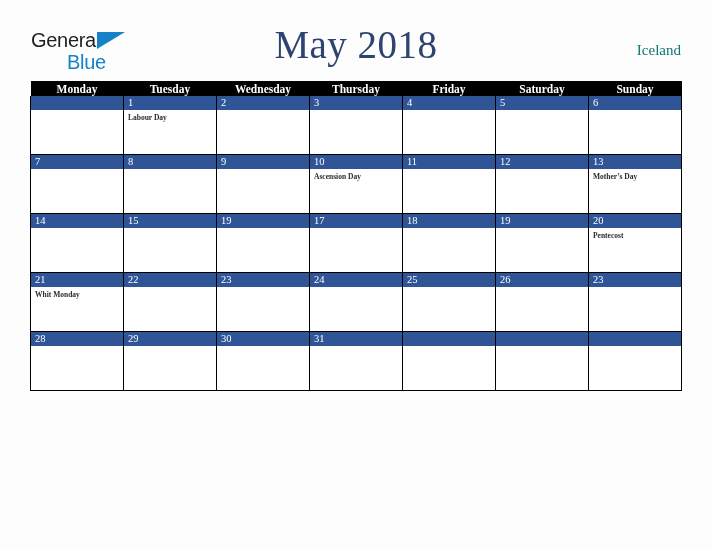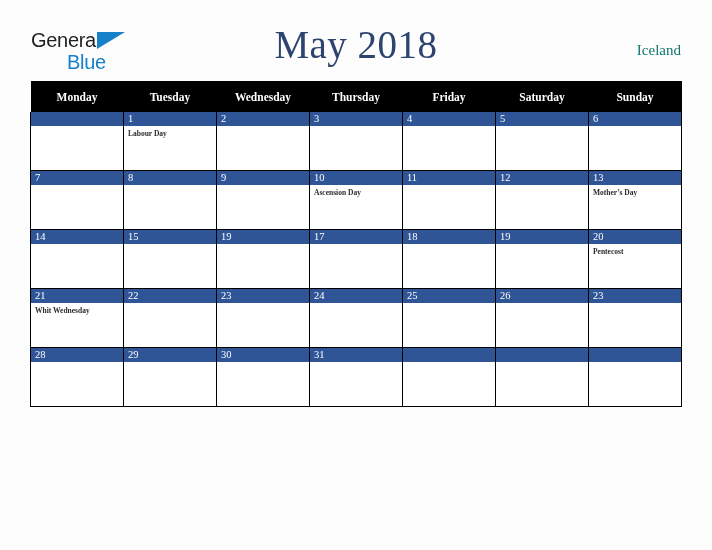--- a/index.html
+++ b/index.html
@@ -101,21 +101,21 @@
     width: 652px;
     border-collapse: collapse;
     table-layout: fixed;
   }
   .cal th {
     background: #000000;
     color: #ffffff;
     font-family: "Liberation Serif", serif;
     font-size: 11.5px;
     font-weight: bold;
-    height: 31px;
+    height: 15px;
     padding: 0;
     text-align: center;
     border: none;
   }
   .cal td {
     padding: 0;
     vertical-align: top;
     border-left: 1px solid #000000;
     border-right: 1px solid #000000;
     border-bottom: 1px solid #000000;
@@ -316,21 +316,21 @@
               <div class="daynum-bar">20</div>
               <div class="event">Pentecost</div>
             </div>
           </td>
       </tr>
 
       <tr>
         <td>
             <div class="daycell">
               <div class="daynum-bar">21</div>
-              <div class="event">Whit Wednesday</div>
+              <div class="event">Whit Monday</div>
             </div>
           </td>
         <td>
             <div class="daycell">
               <div class="daynum-bar">22</div>
               <div class="event"></div>
             </div>
           </td>
         <td>
             <div class="daycell">

